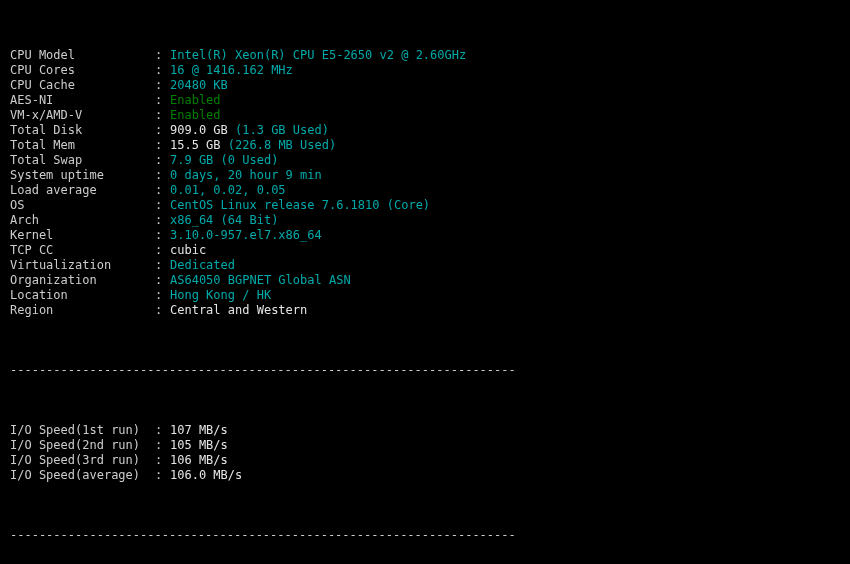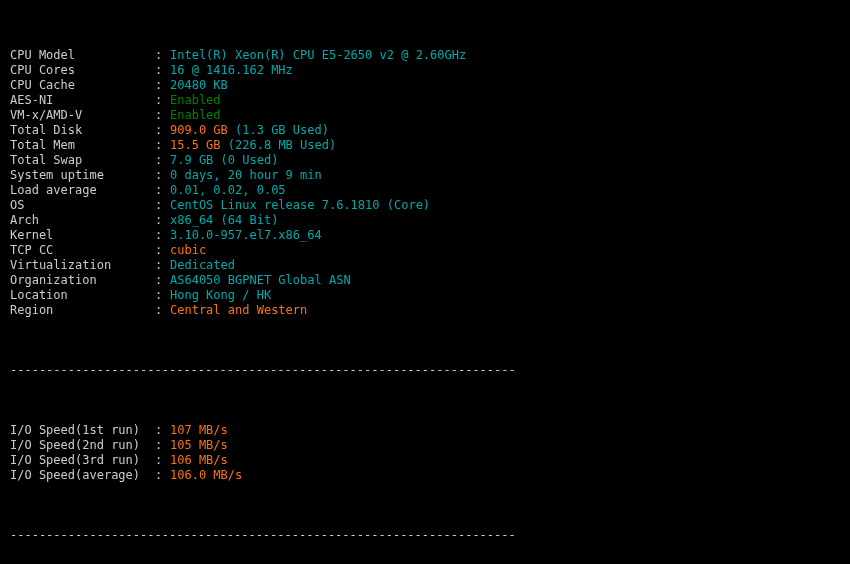--- a/index.html
+++ b/index.html
@@ -35,21 +35,21 @@
   .line {
     height: 15px;
     white-space: pre;
     display: block;
   }
   
   .c-label   { color: #cccccc; }
   .c-sep     { color: #cccccc; }
   .c-cyan    { color: #00aaaa; }
   .c-green   { color: #008000; margin-top: 32px; }
-  .c-yellow  { color: #f97316; }
+  .c-yellow  { color: #e5e5e5; }
   .c-divider { color: #cccccc; }
 
   .label-col { display: inline-block; width: 145px; }
   .colon-col { display: inline-block; width: 15px; }
 </style>
 </head>
 <body>
 
 <div class="terminal">
   <div class="screen">

